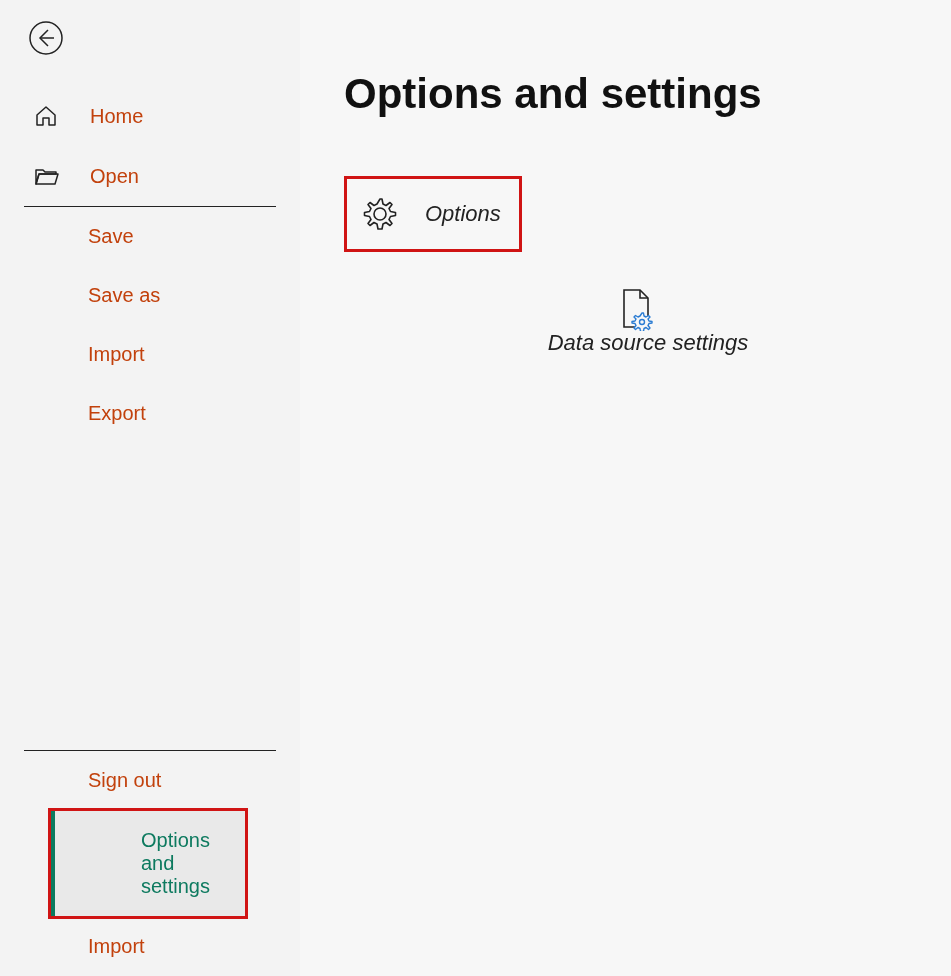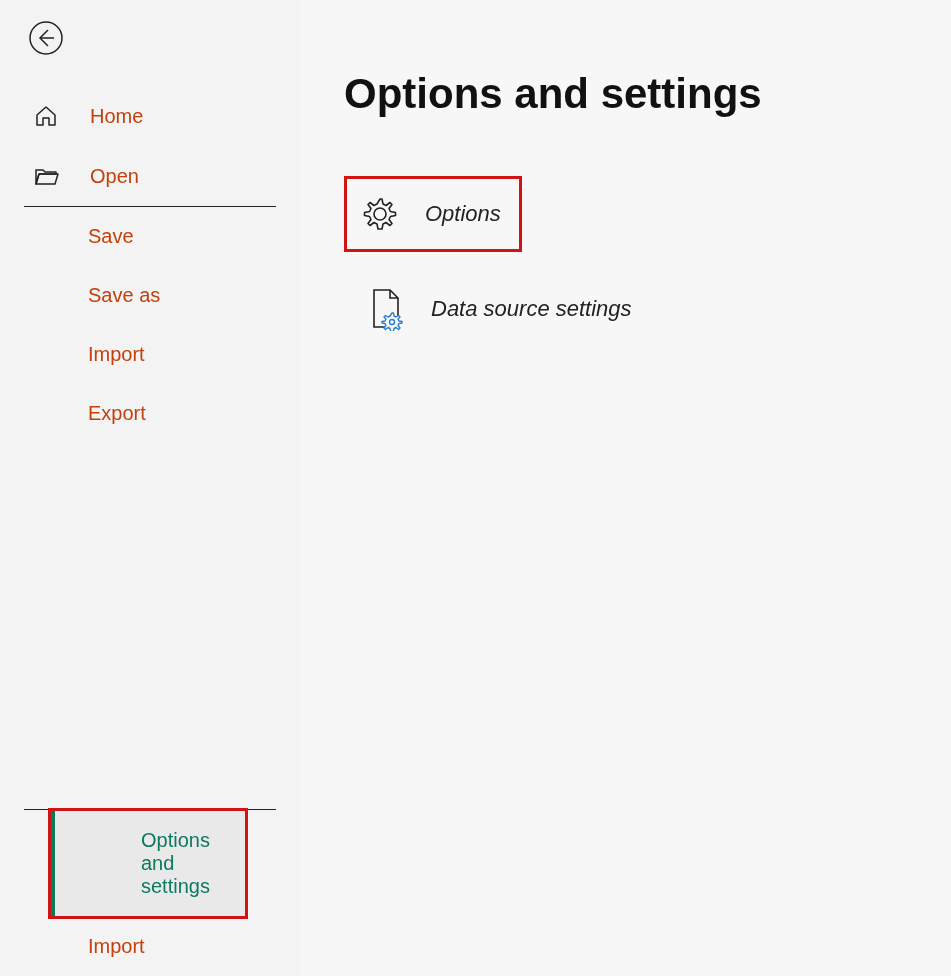--- a/index.html
+++ b/index.html
@@ -105,20 +105,21 @@
     }
     .highlight-box-2 {
       border: 3px solid #d01414;
       display: inline-flex;
       padding: 14px 18px 14px 12px;
       margin-bottom: 22px;
     }
     .non-highlight-row {
       margin-left: 3px;
       padding-left: 18px;
+      flex-direction: column;
     }
   </style>
 </head>
 <body>
 
 <div class="sidebar">
   <div class="back-button">
     <svg width="36" height="36" viewBox="0 0 36 36" fill="none">
       <circle cx="18" cy="18" r="16" stroke="#222" stroke-width="1.5"></circle>
       <path d="M20 10 L12 18 L20 26" stroke="#222" stroke-width="1.5" fill="none"></path>
@@ -157,20 +158,23 @@
     <span class="label">Import</span>
   </div>
   <div class="sidebar-item sub-item">
     <span class="label">Export</span>
   </div>
 
   <div class="sidebar-spacer"></div>
 
   <hr class="divider">
 
+  <div class="sidebar-item sub-item">
+    <span class="label">Sign out</span>
+  </div>
 
   <div class="highlight-box-1">
     <div class="sidebar-item sub-item selected" style="margin:-8px 0;">
       <span class="label">Options and settings</span>
     </div>
   </div>
 
   <div class="sidebar-item sub-item">
     <span class="label">Import</span>
   </div>

